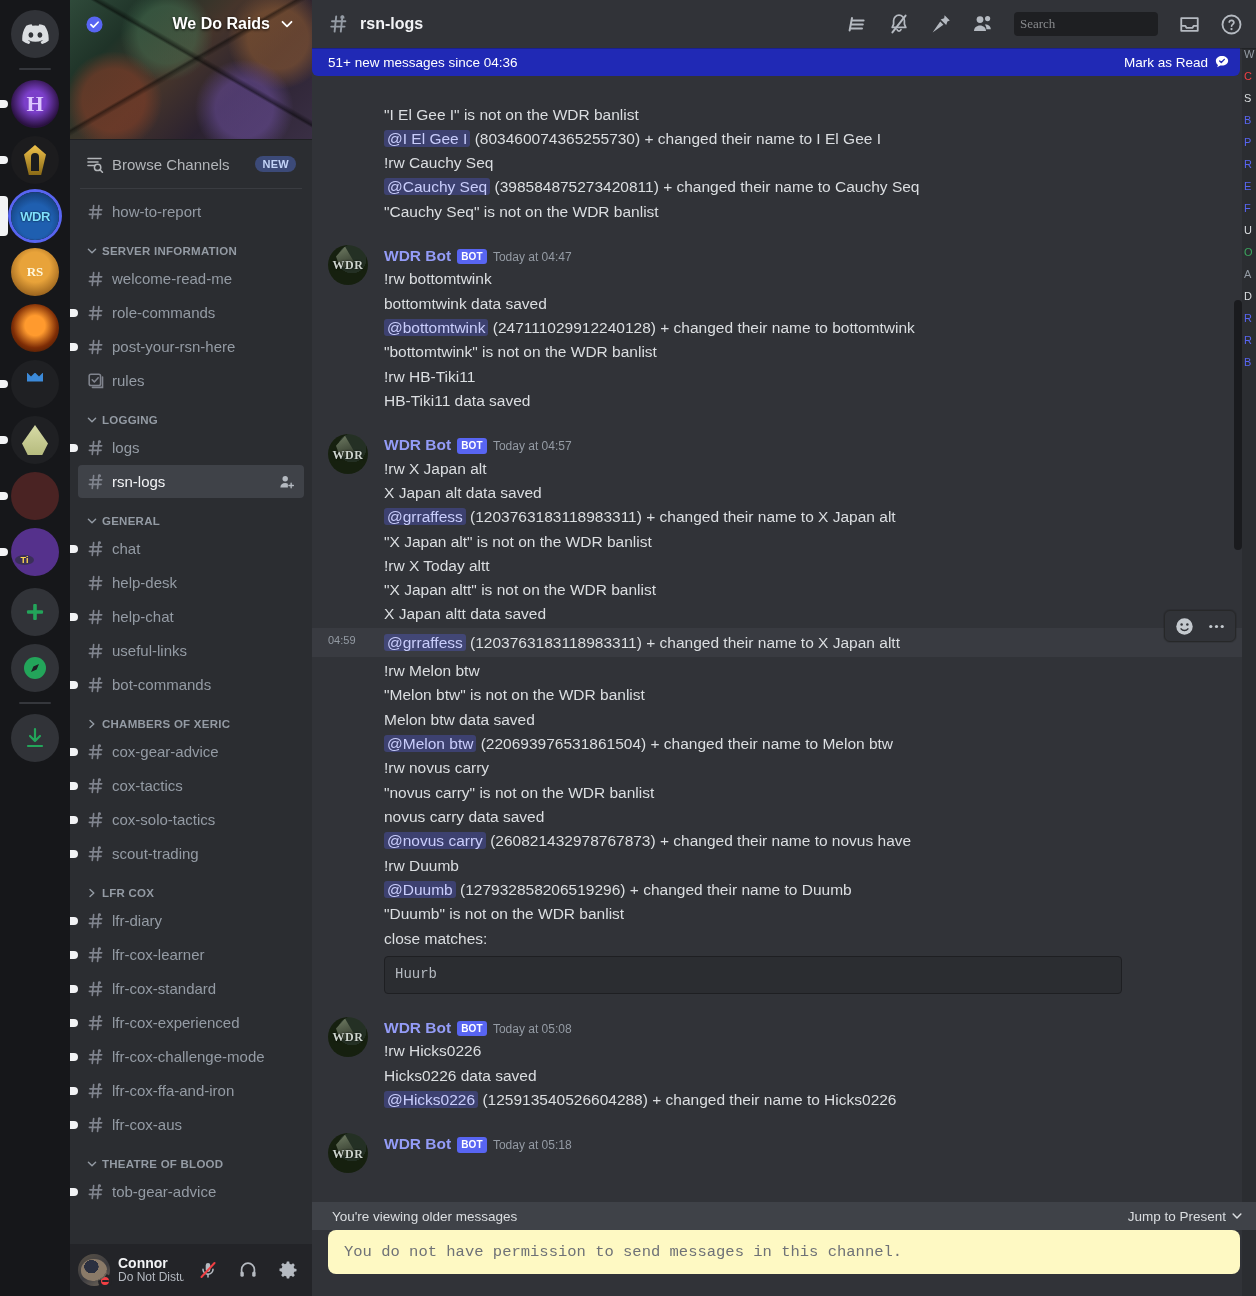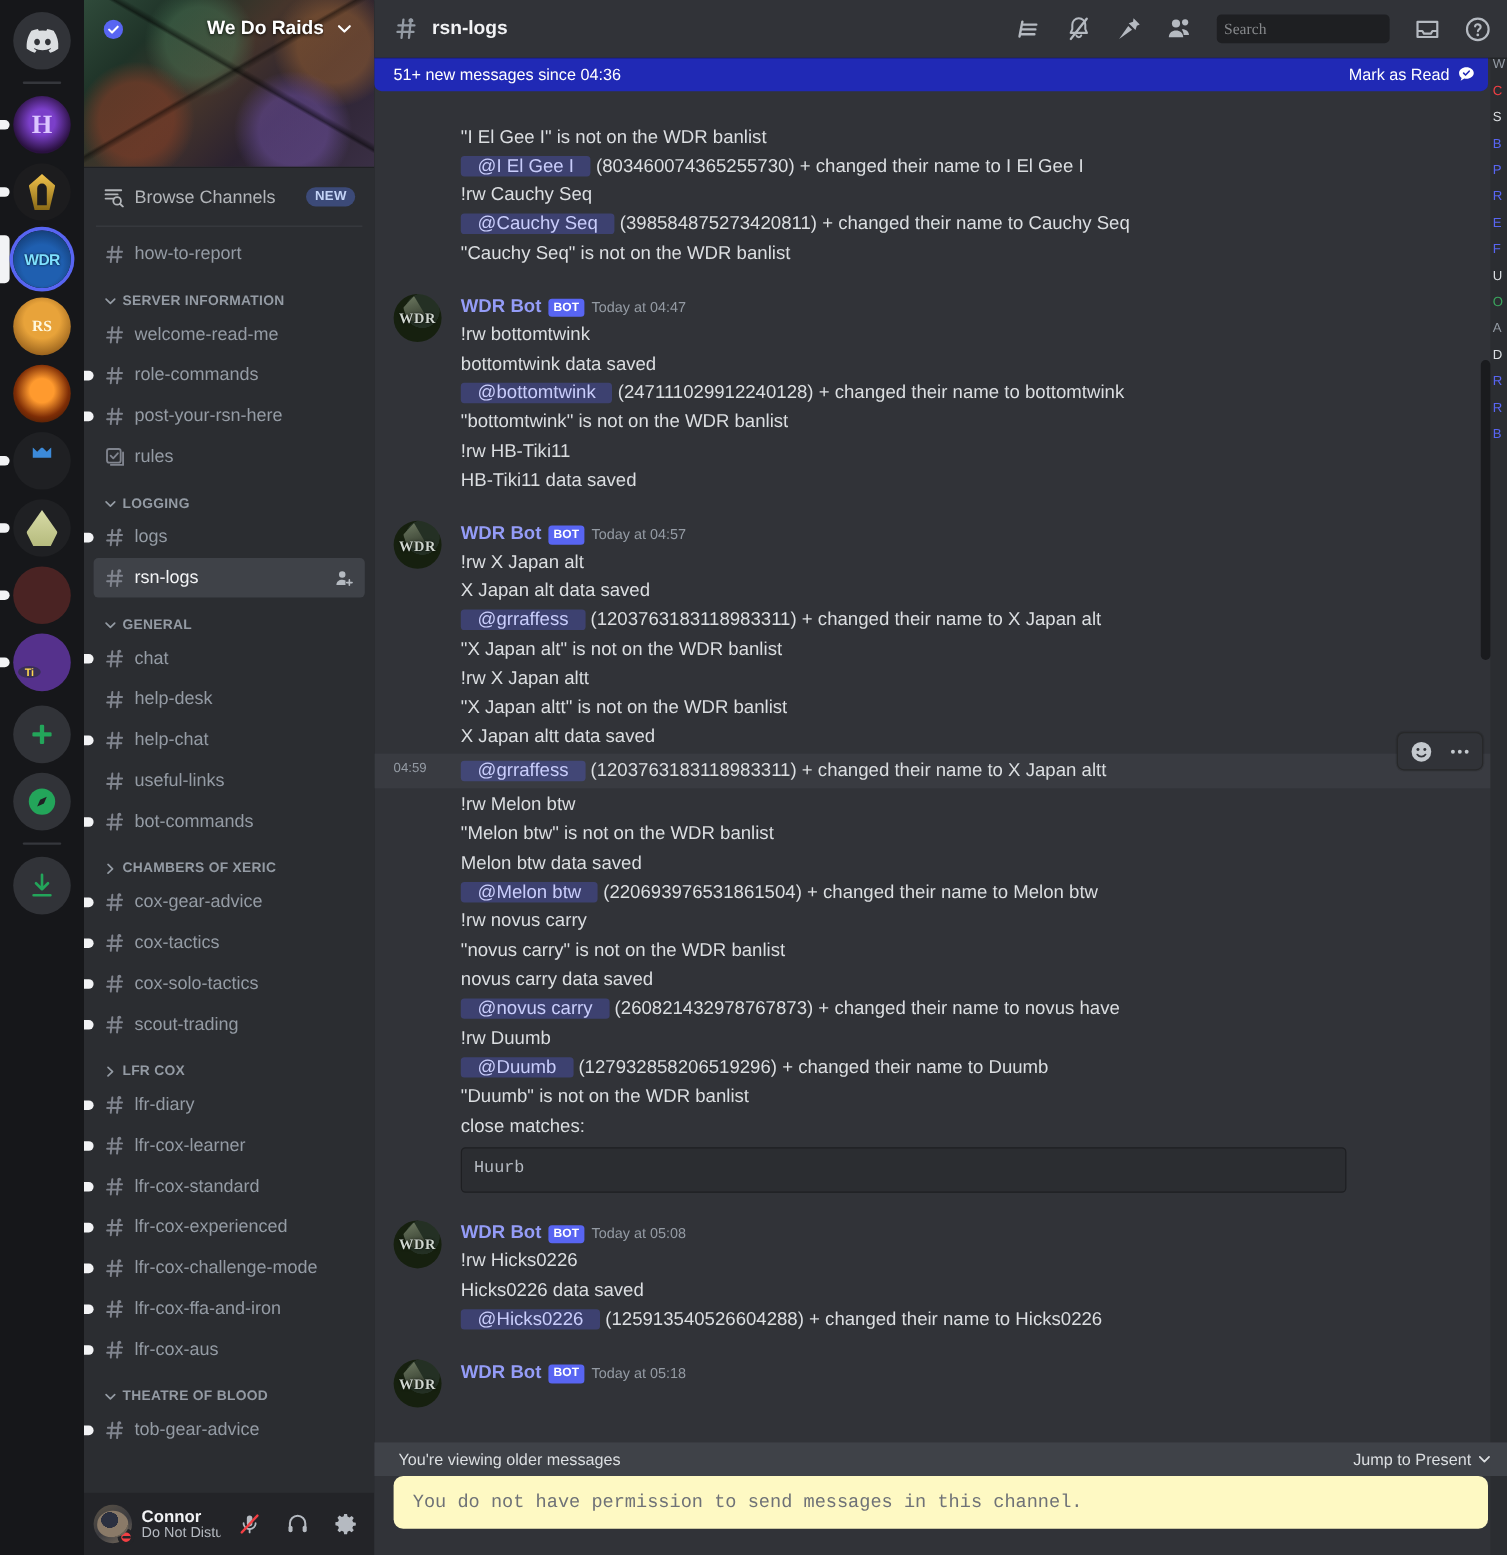--- a/index.html
+++ b/index.html
@@ -179,21 +179,21 @@
     padding: 1px 4px; border-radius: 3px; position: relative; top: -1px; letter-spacing: .2px;
   }
   .ts { color: #949ba4; font-size: 12px; }
   .line { color: #dbdee1; font-size: 15.5px; padding: 1.5px 0; }
   .ts-gutter {
     position: absolute; left: 16px; width: 48px; text-align: left;
     color: #949ba4; font-size: 11px; top: 5px;
   }
   .mention {
     background: rgba(88,101,242,.3); color: #c9cdfb; border-radius: 3px;
-    padding: 0 14px; cursor: pointer; font-weight: 500;
+    padding: 0 3px; cursor: pointer; font-weight: 500;
   }
   .codeblock {
     margin: 6px 0 2px 0; background: #2b2d31; border: 1px solid #1e1f22;
     border-radius: 4px; padding: 8px 10px; color: #b5bac1;
     font-family: "Liberation Mono", monospace; font-size: 14px; max-width: 738px;
   }
   .hover-actions {
     position: absolute; right: 20px; top: -18px; height: 32px;
     background: #313338; border: 1px solid #272829; border-radius: 6px;
     display: flex; align-items: center; gap: 2px; padding: 0 4px; z-index: 3;
@@ -729,21 +729,21 @@
             </div>
             <div class="msg-head">
         <span class="author">WDR Bot</span>
         <span class="bot-tag">BOT</span>
         <span class="ts">Today at 04:57</span>
       </div>
             <div class="line">!rw X Japan alt</div>
             <div class="line">X Japan alt data saved</div>
             <div class="line"><span class="mention">@grraffess</span><span> (1203763183118983311) + changed their name to X Japan alt</span></div>
             <div class="line">"X Japan alt" is not on the WDR banlist</div>
-            <div class="line">!rw X Japan altt</div>
+            <div class="line">!rw X Today altt</div>
             <div class="line">"X Japan altt" is not on the WDR banlist</div>
             <div class="line">X Japan altt data saved</div>
           </div>
           <div class="msg hovered">
             <span class="ts-gutter">04:59</span>
             <div class="hover-actions">
         <span class="ha-btn">
           <svg width="21" height="21" viewBox="0 0 22 22">
             <circle cx="11" cy="11" r="8.6" fill="#c4c9ce"></circle>
             <circle cx="8" cy="9" r="1.3" fill="#313338"></circle>

